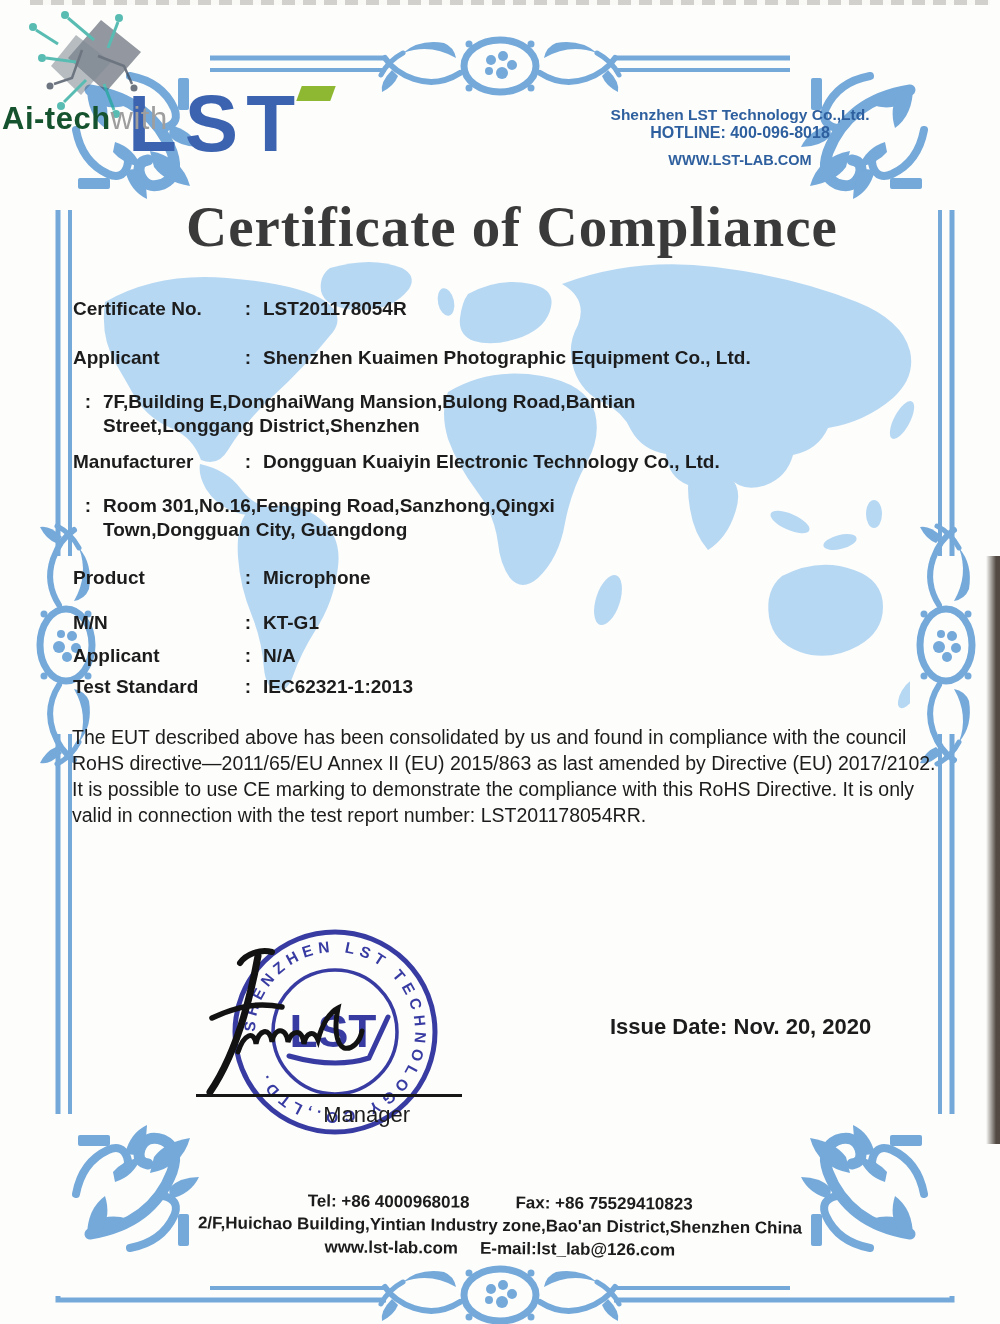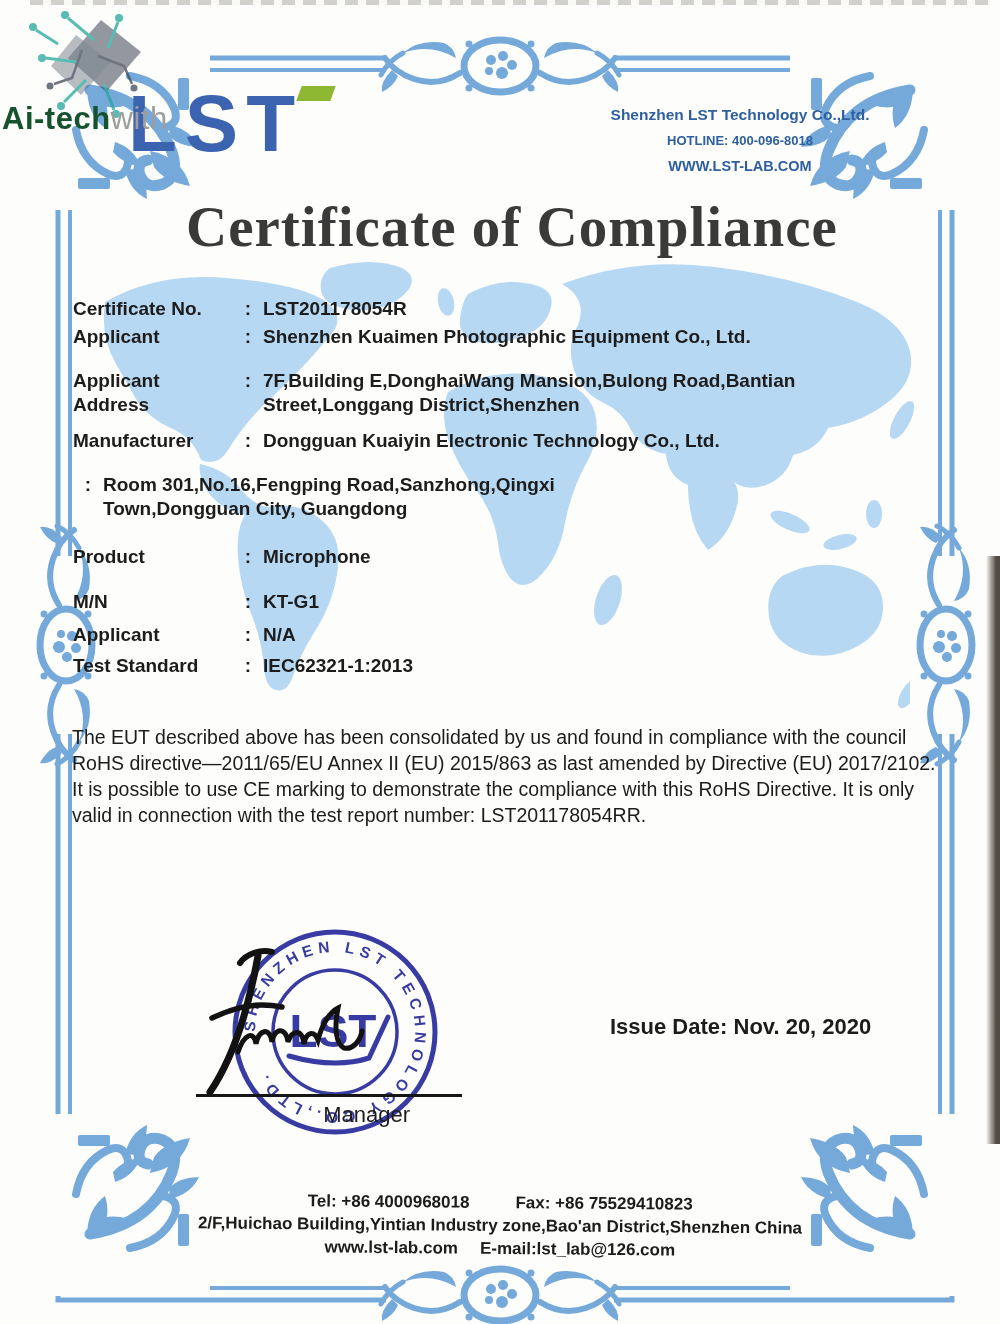--- a/index.html
+++ b/index.html
@@ -32,34 +32,34 @@
   .mask-w{fill:#fdfdfb;}
 
   
   .logo{left:128px;top:84px;font-size:80px;font-weight:700;letter-spacing:8px;
         color:var(--logo-blue);line-height:1;}
   .logo-accent{left:299px;top:86px;width:34px;height:15px;background:var(--logo-green);
         transform:skewX(-20deg);}
   .header-right{left:590px;top:106px;width:300px;text-align:center;
         color:var(--header-blue);font-weight:700;}
   .header-right .co{font-size:15.5px;}
-  .header-right .hot{font-size:13px;margin-top:9px;}
+  .header-right .hot{font-size:16px;margin-top:0;}
   .header-right .web{font-size:14.5px;margin-top:10px;}
 
   .title{left:0;top:194px;width:980px;text-align:center;
         font-family:"Liberation Serif", serif;font-weight:700;font-size:57px;
         color:var(--title-gray);letter-spacing:1px;padding-left:44px;}
 
   
   .fields{left:73px;top:297px;width:862px;}
   .field-row{display:flex;align-items:flex-start;font-weight:700;font-size:19px;line-height:24px;}
   .field-label{width:160px;flex:0 0 160px;}
   .field-colon{width:30px;flex:0 0 30px;text-align:center;}
   .field-value{max-width:590px;}
-  .field-row:nth-child(1){margin-bottom:4px;}
+  .field-row:nth-child(1){margin-bottom:25px;}
   .field-row:nth-child(2){margin-bottom:20px;}
   .field-row:nth-child(3){margin-bottom:12px;}
   .field-row:nth-child(4){margin-bottom:20px;}
   .field-row:nth-child(5){margin-bottom:24px;}
   .field-row:nth-child(6){margin-bottom:21px;}
   .field-row:nth-child(7){margin-bottom:9px;}
   .field-row:nth-child(8){margin-bottom:7px;}
 
   .statement{left:72px;top:724px;width:866px;font-size:19.5px;line-height:26px;}
 
@@ -195,21 +195,20 @@
         <div class="field-label">Certificate No.</div>
         <div class="field-colon">:</div>
         <div class="field-value">LST201178054R</div>
       </div>
       <div class="field-row">
         <div class="field-label">Applicant</div>
         <div class="field-colon">:</div>
         <div class="field-value">Shenzhen Kuaimen Photographic Equipment Co., Ltd.</div>
       </div>
       <div class="field-row">
-        <div class="field-label">Applicant Address</div>
         <div class="field-colon">:</div>
         <div class="field-value">7F,Building E,DonghaiWang Mansion,Bulong Road,Bantian Street,Longgang District,Shenzhen</div>
       </div>
       <div class="field-row">
         <div class="field-label">Manufacturer</div>
         <div class="field-colon">:</div>
         <div class="field-value">Dongguan Kuaiyin Electronic Technology Co., Ltd.</div>
       </div>
       <div class="field-row">
         <div class="field-colon">:</div>

